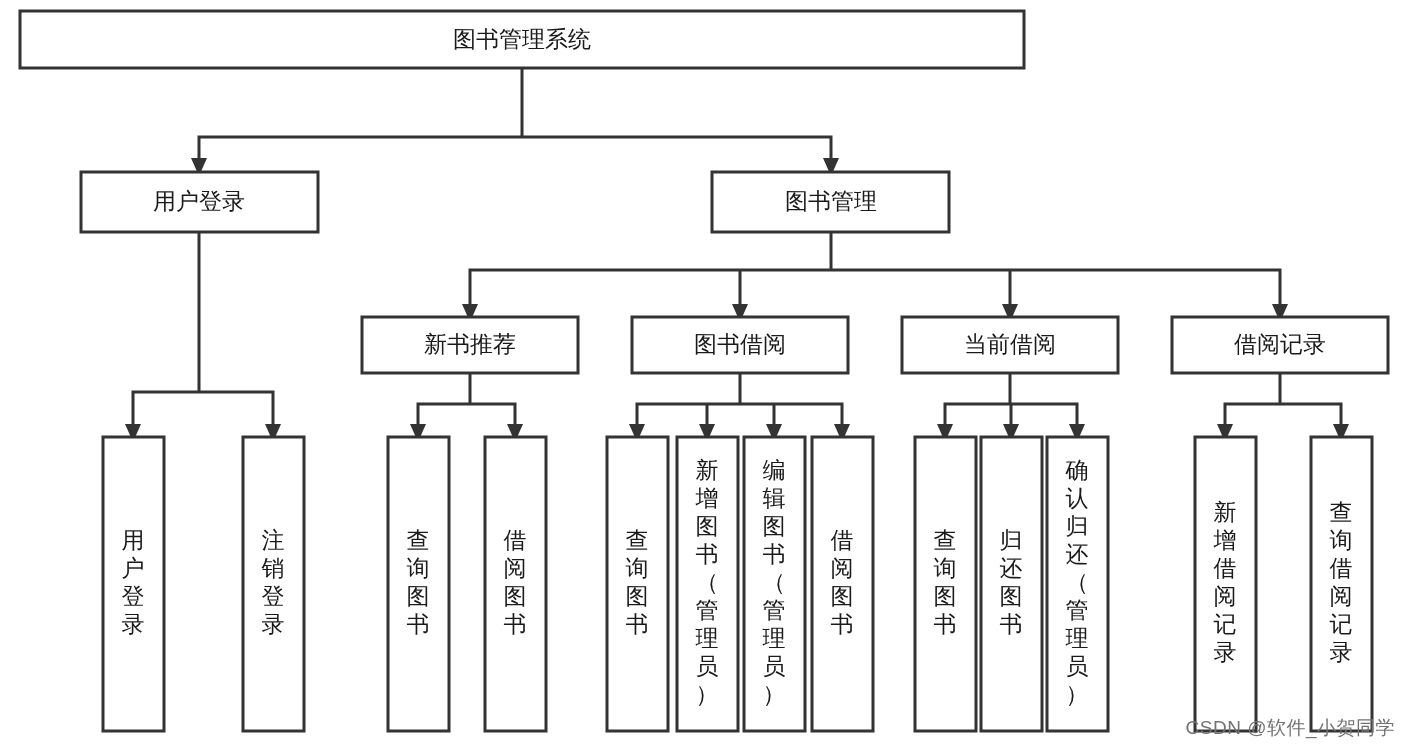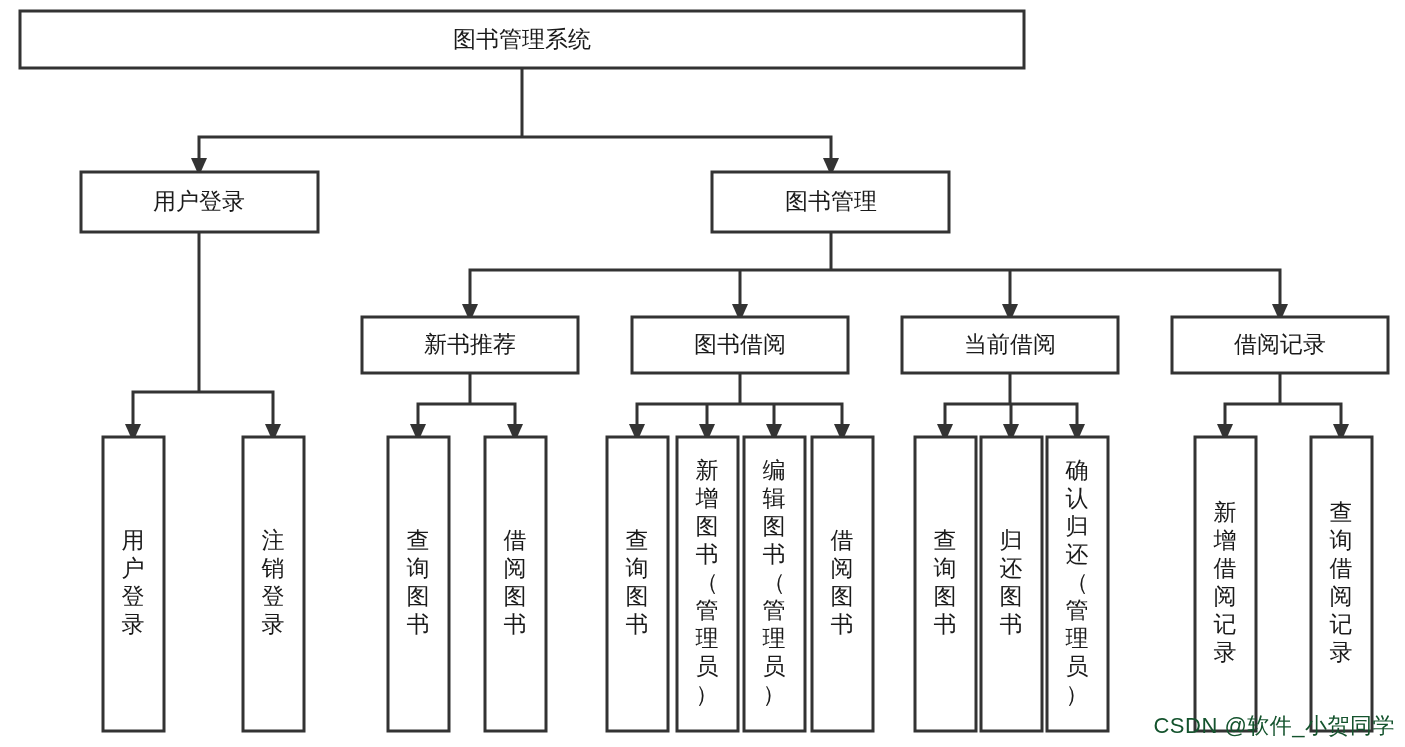--- a/index.html
+++ b/index.html
@@ -52,22 +52,22 @@
   .node-label-vertical {
     fill: #1a1a1a;
     font-family: "Liberation Sans", "DejaVu Sans", sans-serif;
     font-size: 23px;
     text-anchor: middle;
   }
   .watermark-text {
     position: absolute;
     right: 10px;
     bottom: 6px;
-    color: #14532d;
-    font-size: 22px;
+    color: #737373;
+    font-size: 19px;
     font-family: "Liberation Sans", "DejaVu Sans", sans-serif;
     white-space: nowrap;
     letter-spacing: 0.5px;
   }
 </style>
 </head>
 <body>
 
 <div id="diagram-root">
 

